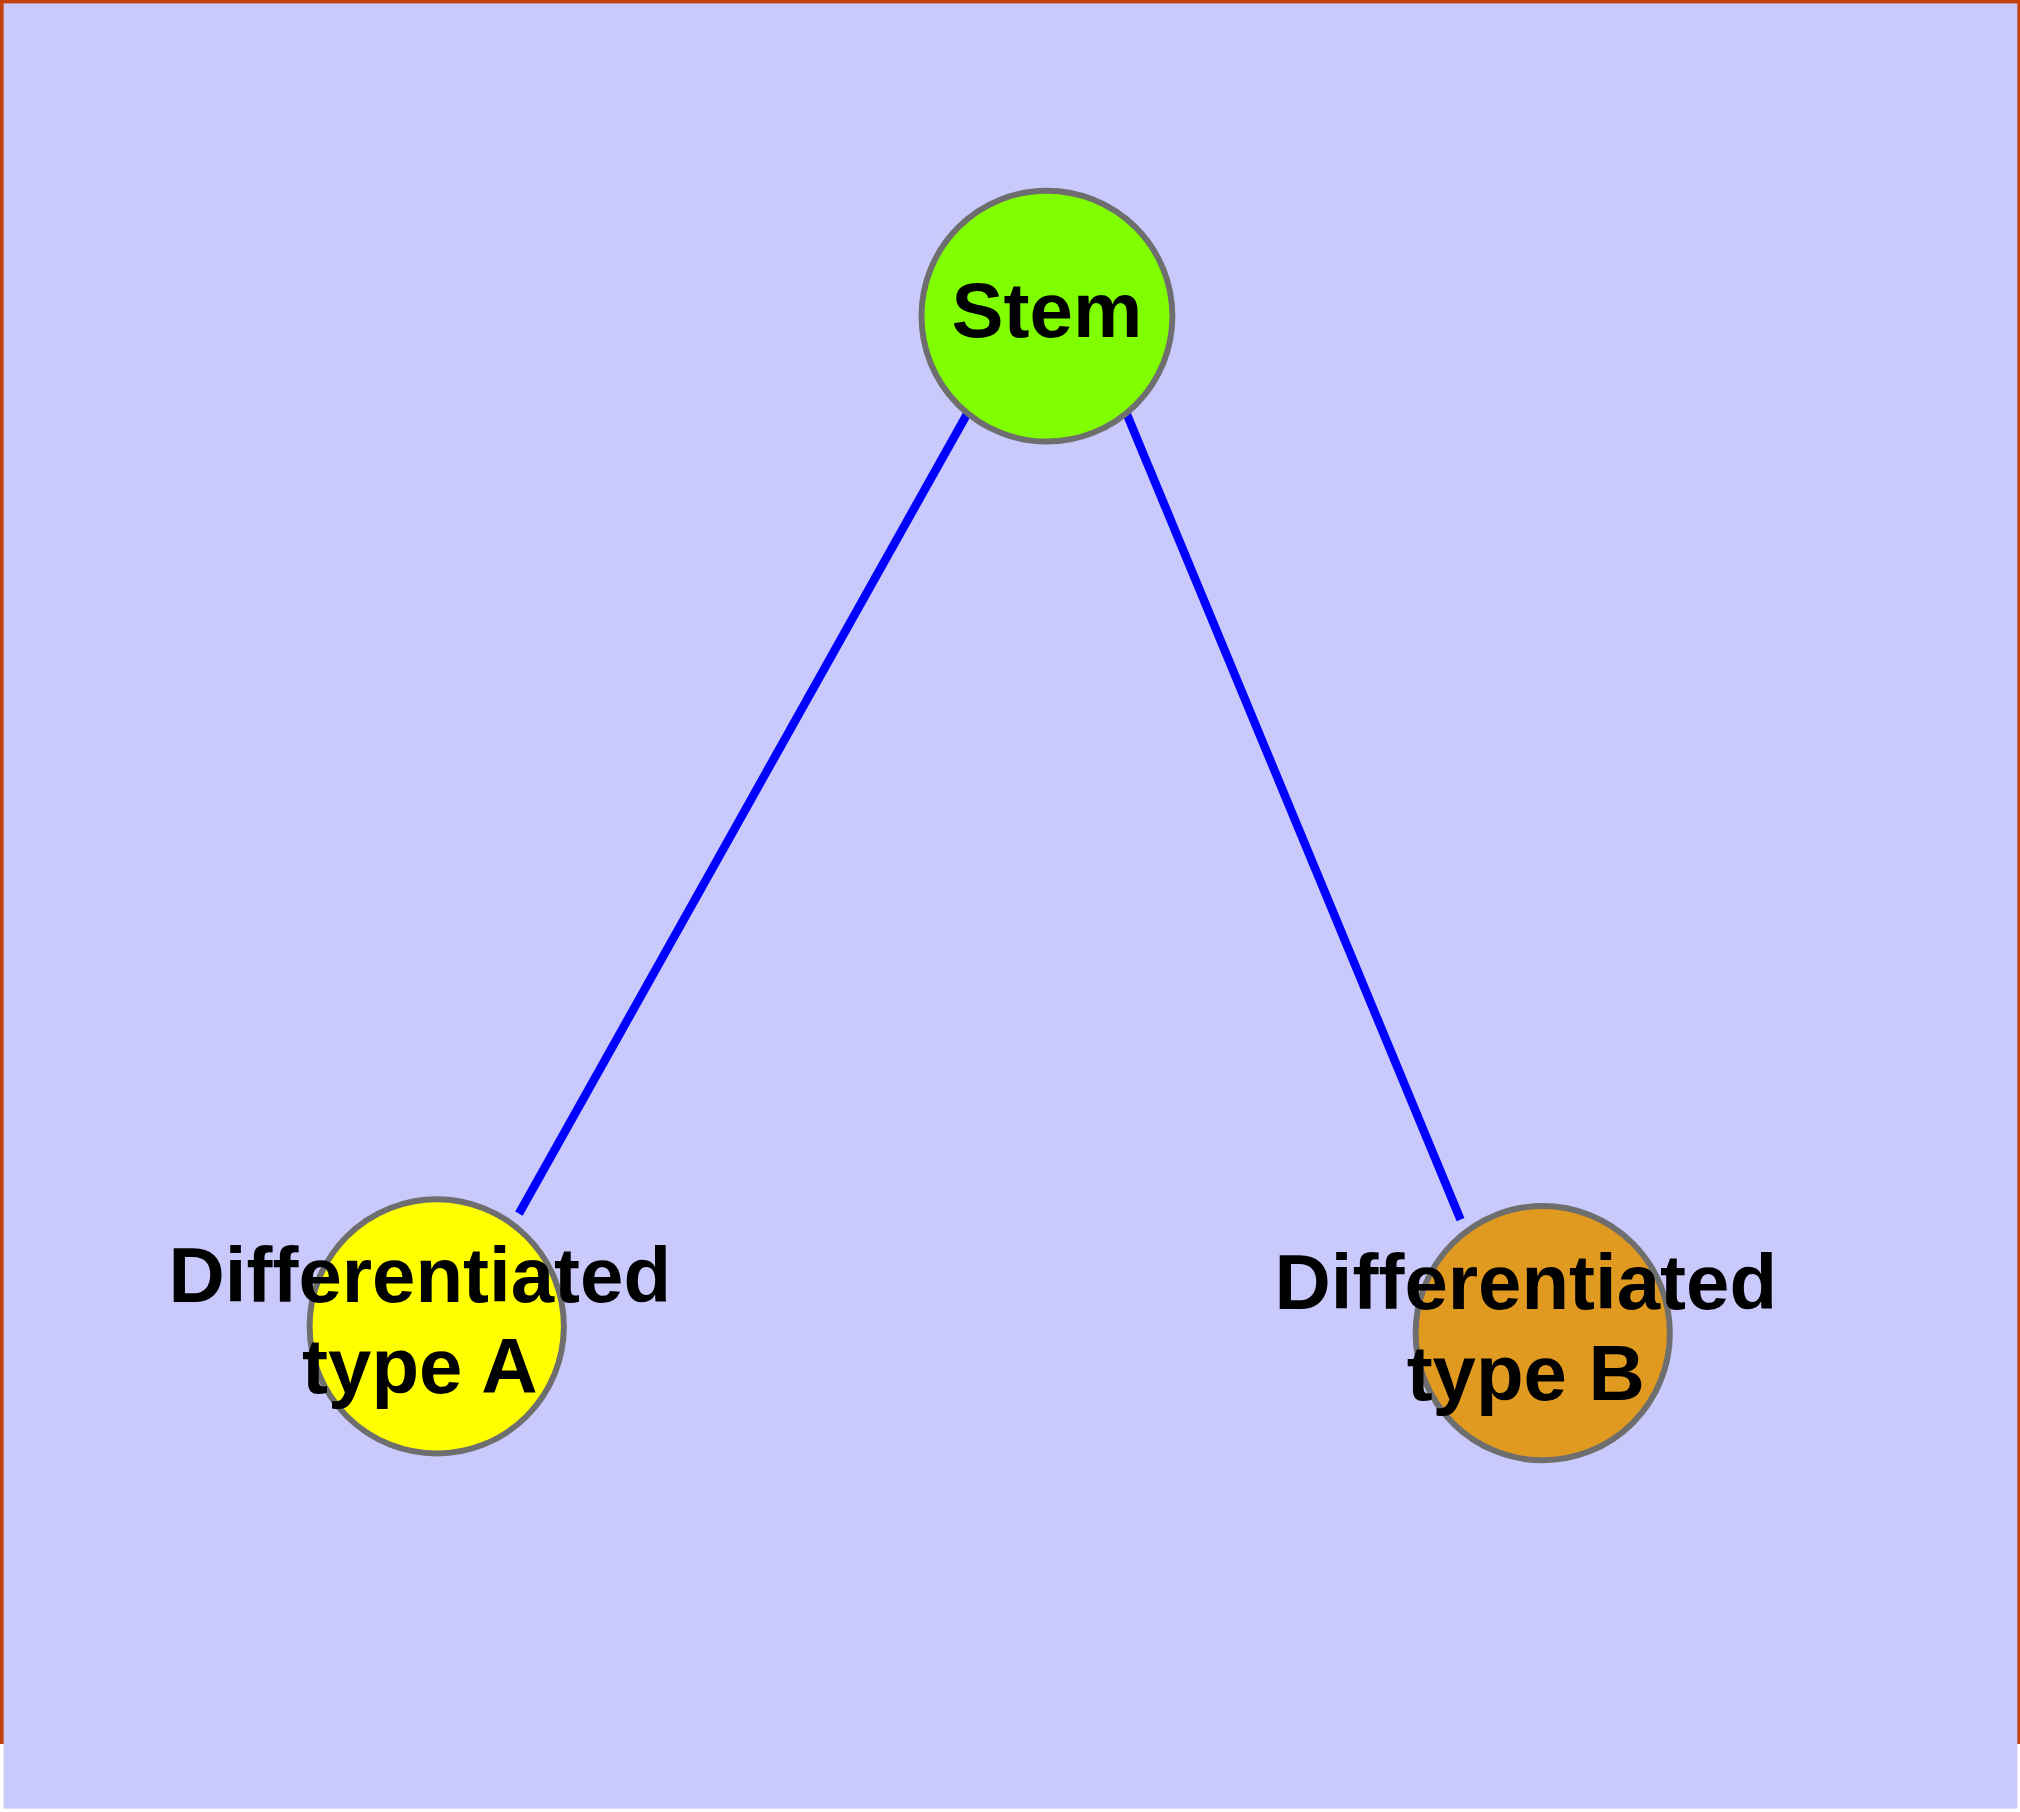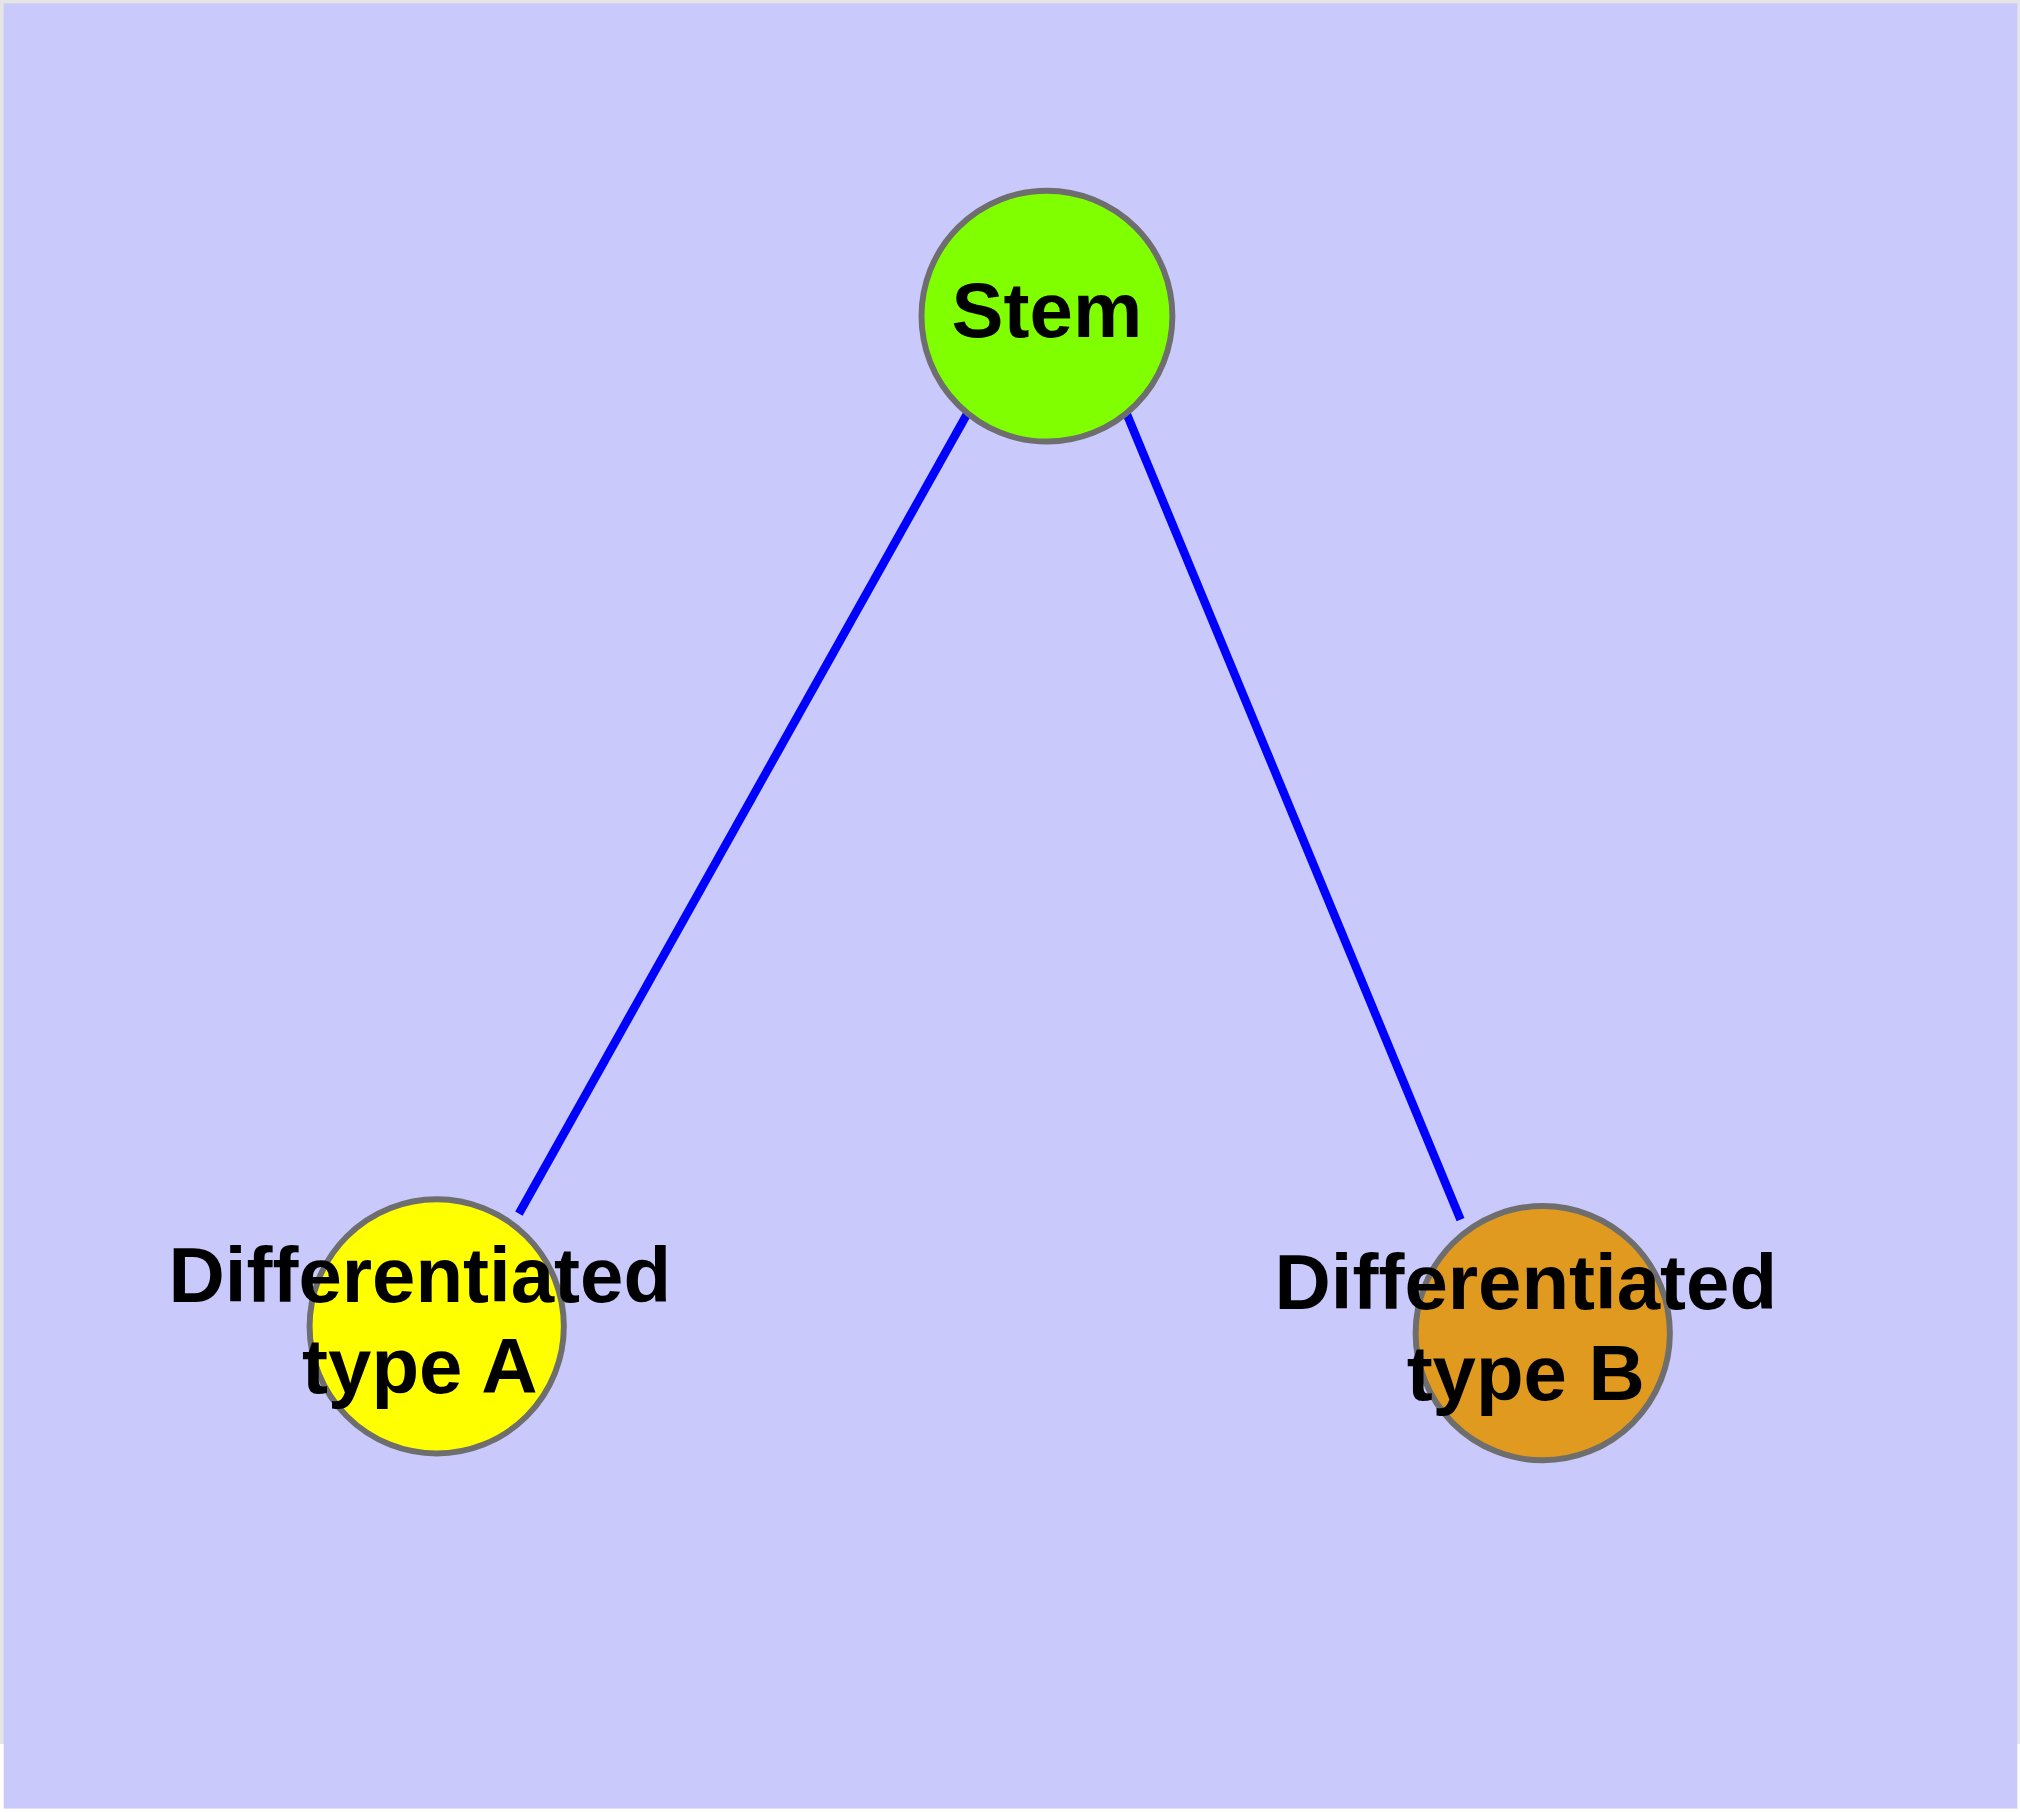--- a/index.html
+++ b/index.html
@@ -31,21 +31,21 @@
   .node-label {
     font-family: "Liberation Sans", sans-serif;
     font-weight: bold;
     fill: #000000;
     dominant-baseline: middle;
   }
 </style>
 </head>
 <body style="width: 2021px; height: 1812px;">
 
-<div id="canvas" style="width: 2021px; height: 1744px; background: #e5e5e5;">
+<div id="canvas" style="width: 2021px; height: 1744px; background: #c2410c;">
   <svg id="graph-svg" viewBox="0 0 2384 2138" xmlns="http://www.w3.org/2000/svg">
 
     <rect id="plot-background" x="4" y="4" width="2376" height="2130" fill="#C9C9FB"></rect>
 
     <g id="edges-layer">
       <line id="edge-0" x1="1141" y1="488" x2="612" y2="1432" stroke="#0000FF" stroke-width="10" stroke-linecap="butt"></line>
       <line id="edge-1" x1="1329" y1="488" x2="1723" y2="1439" stroke="#0000FF" stroke-width="10" stroke-linecap="butt"></line>
     </g>
 
     <g id="nodes-layer">

